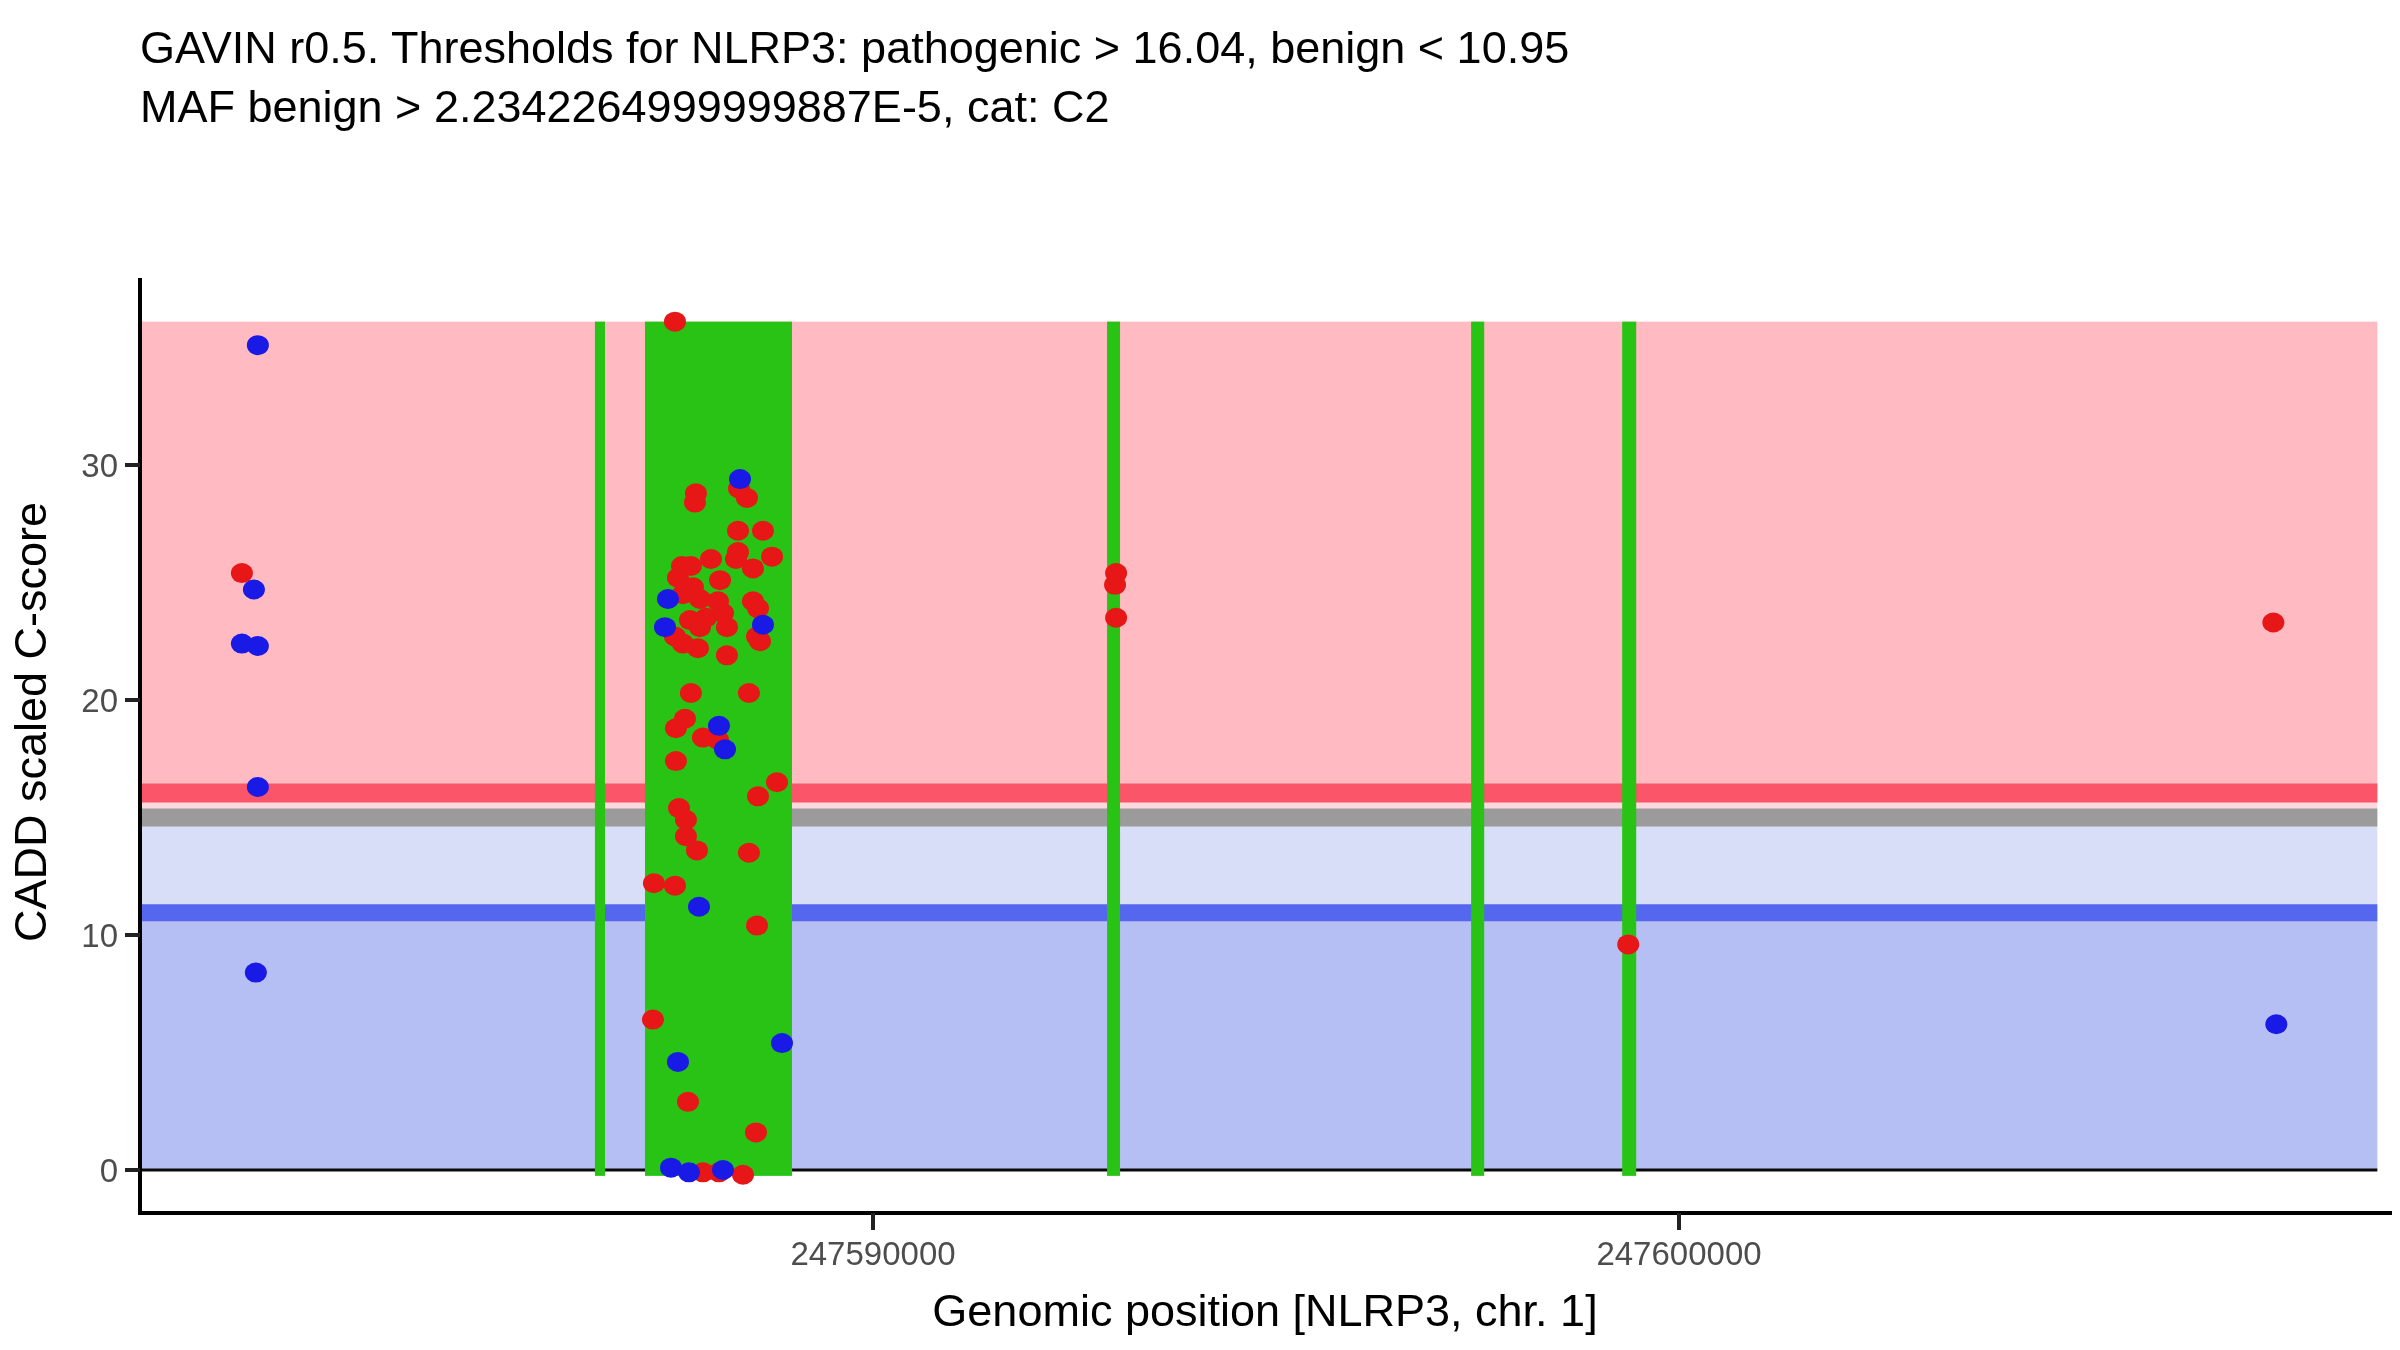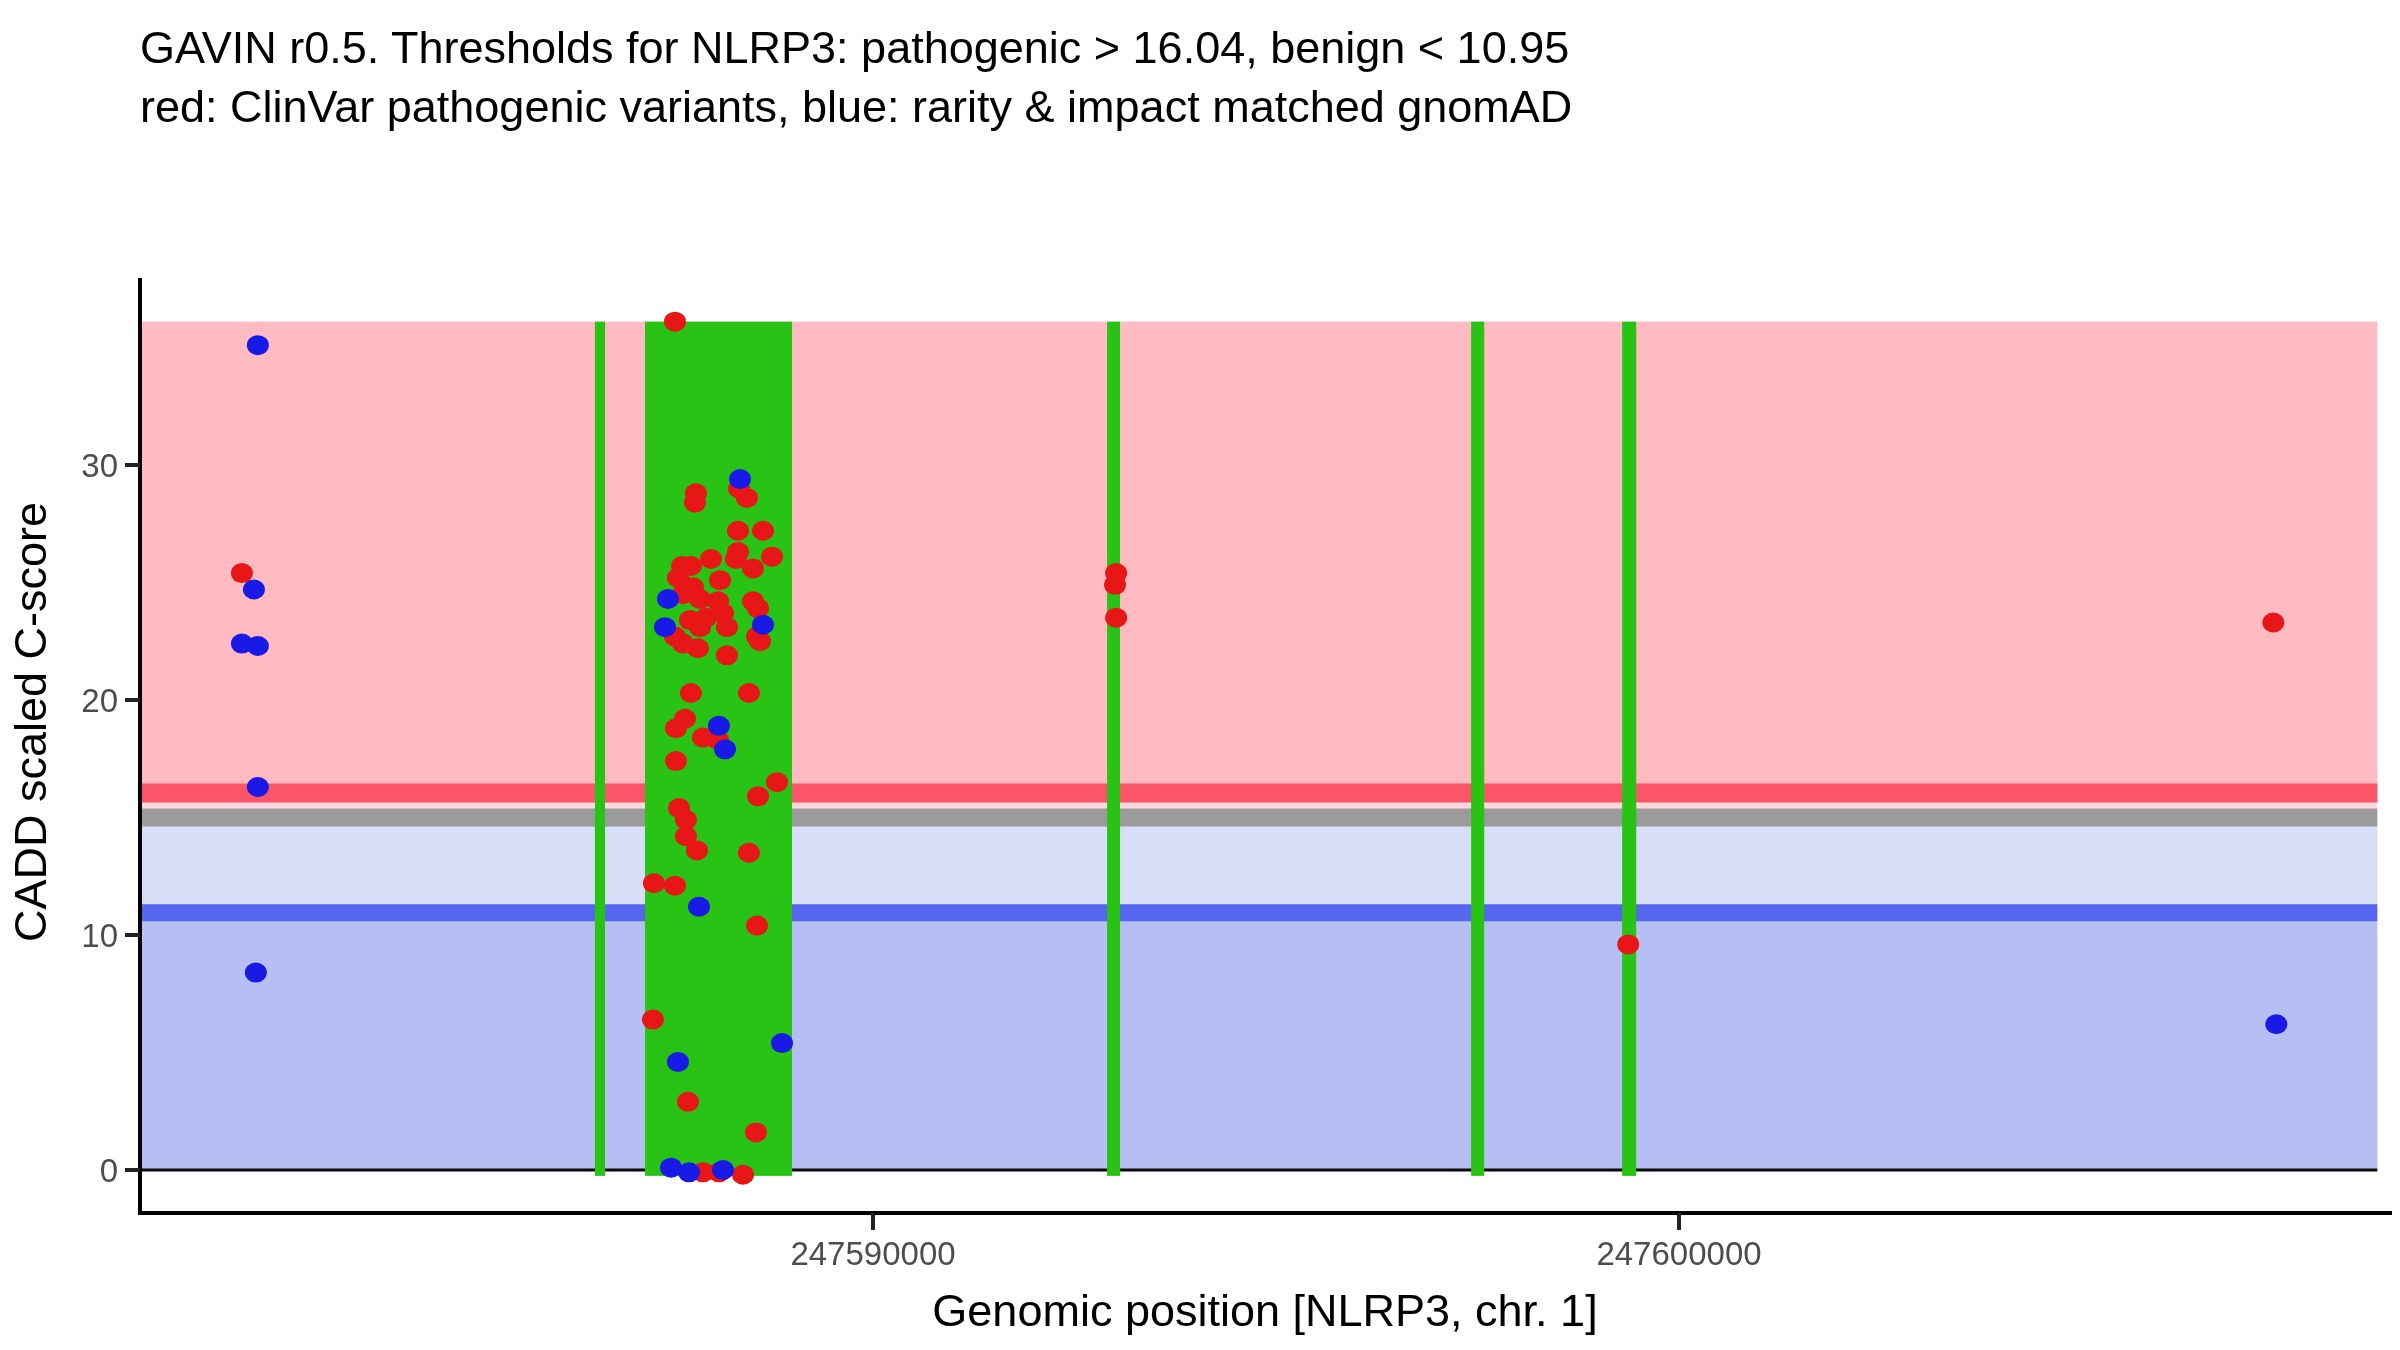--- a/index.html
+++ b/index.html
@@ -42,21 +42,21 @@
     fill: #000000;
   }
 </style>
 </head>
 <body>
 
 <div id="stage">
 
   <div id="title-block">
     <div>GAVIN r0.5. Thresholds for NLRP3: pathogenic &gt; 16.04, benign &lt; 10.95</div>
-    <div>red: ClinVar pathogenic variants, blue: rarity &amp; impact matched gnomAD</div>
+    <div>MAF benign &gt; 2.2342264999999887E-5, cat: C2</div>
   </div>
 
   <svg id="plot-svg" width="2400" height="1350" viewBox="0 0 2400 1350" xmlns="http://www.w3.org/2000/svg">
 
     <g id="layer-regions">
         <rect x="141.87739999999997" y="321.65" width="2235.4410000000003" height="471.40999999999997" fill="#FFBAC2"></rect>
         <rect x="141.87739999999997" y="793.06" width="2235.4410000000003" height="24.440000000000055" fill="#FCD9DE"></rect>
         <rect x="141.87739999999997" y="817.5" width="2235.4410000000003" height="95.17499999999995" fill="#D8DDF8"></rect>
         <rect x="141.87739999999997" y="912.675" width="2235.4410000000003" height="257.32500000000005" fill="#B6BFF3"></rect>
       </g>

